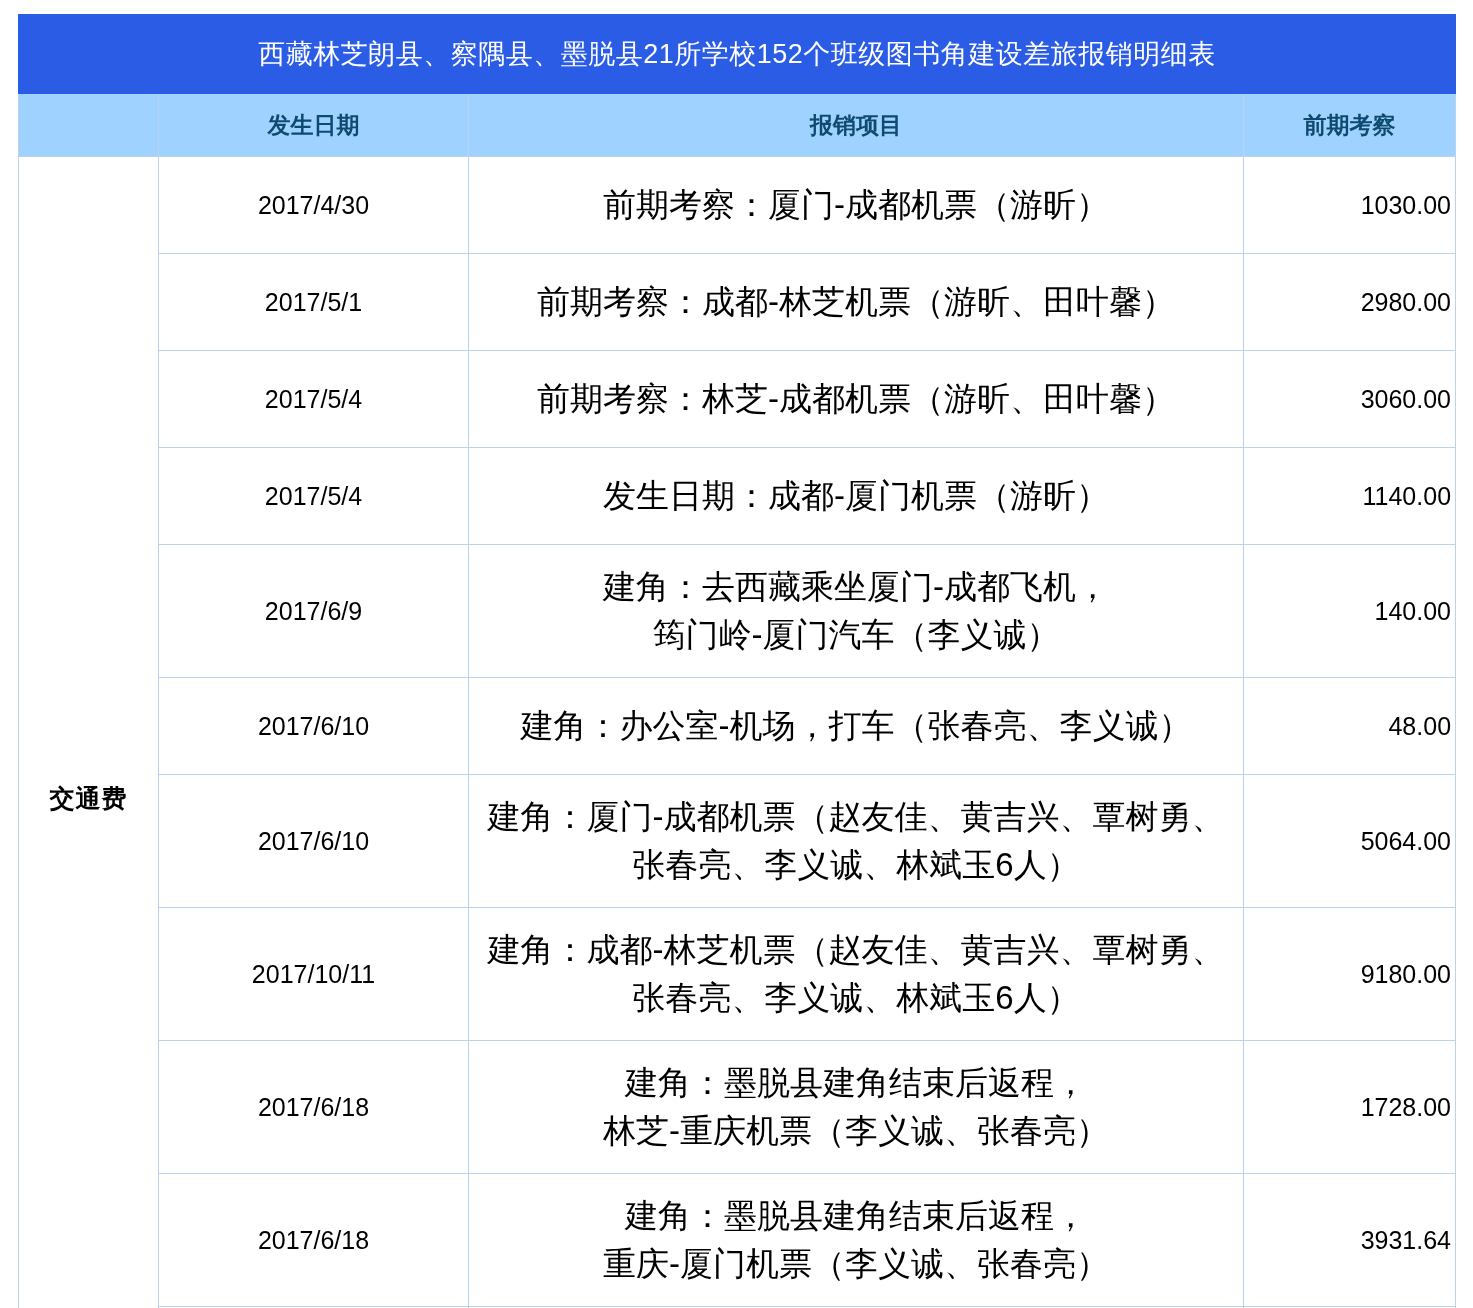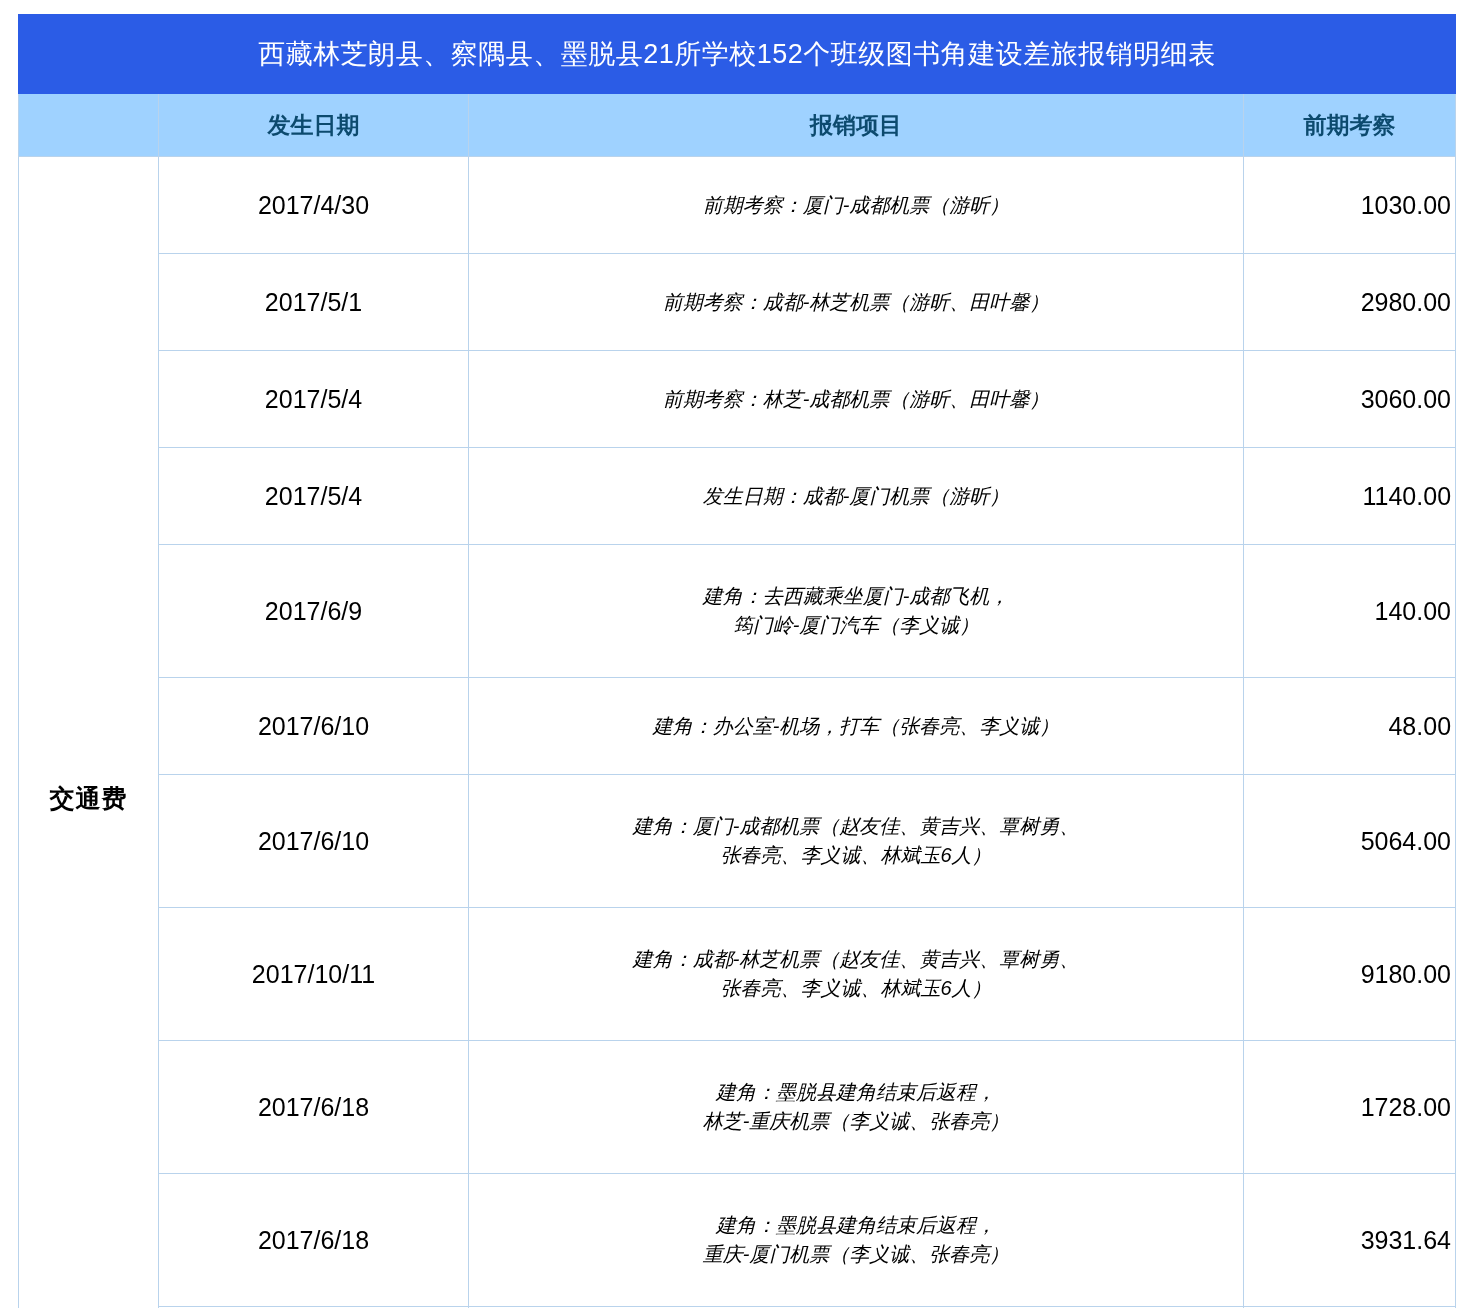--- a/index.html
+++ b/index.html
@@ -59,24 +59,23 @@
   .cat-cell {
     font-size: 25px;
     font-weight: bold;
     letter-spacing: 1px;
   }
   .date-cell {
     font-size: 25px;
     padding: 2px 4px;
   }
   .item-cell {
-    font-size: 20px;
+    font-size: 33px;
     padding: 10px 12px;
     line-height: 1.45;
-    font-style: italic;
   }
   .amount-cell {
     font-size: 25px;
     padding: 6px 4px;
     text-align: right;
   }
   tr.r1 td { height: 76px; }
   tr.r2 td { height: 112px; }
 </style>
 </head>

